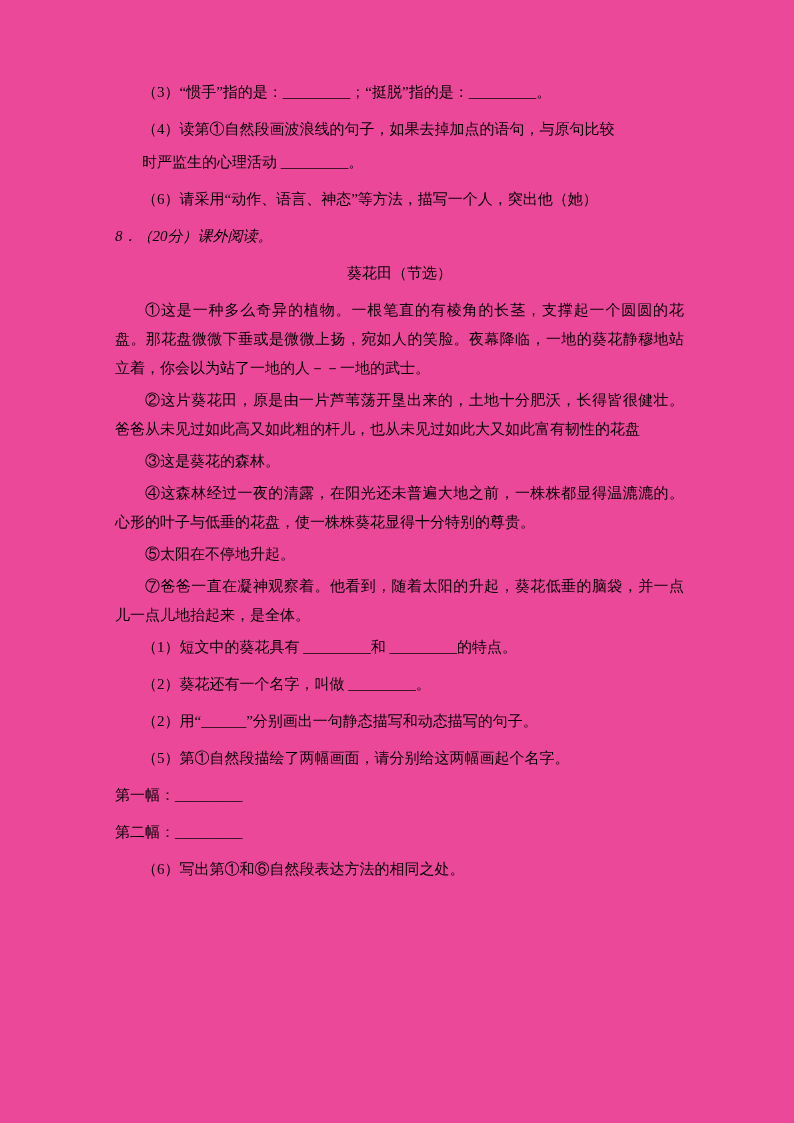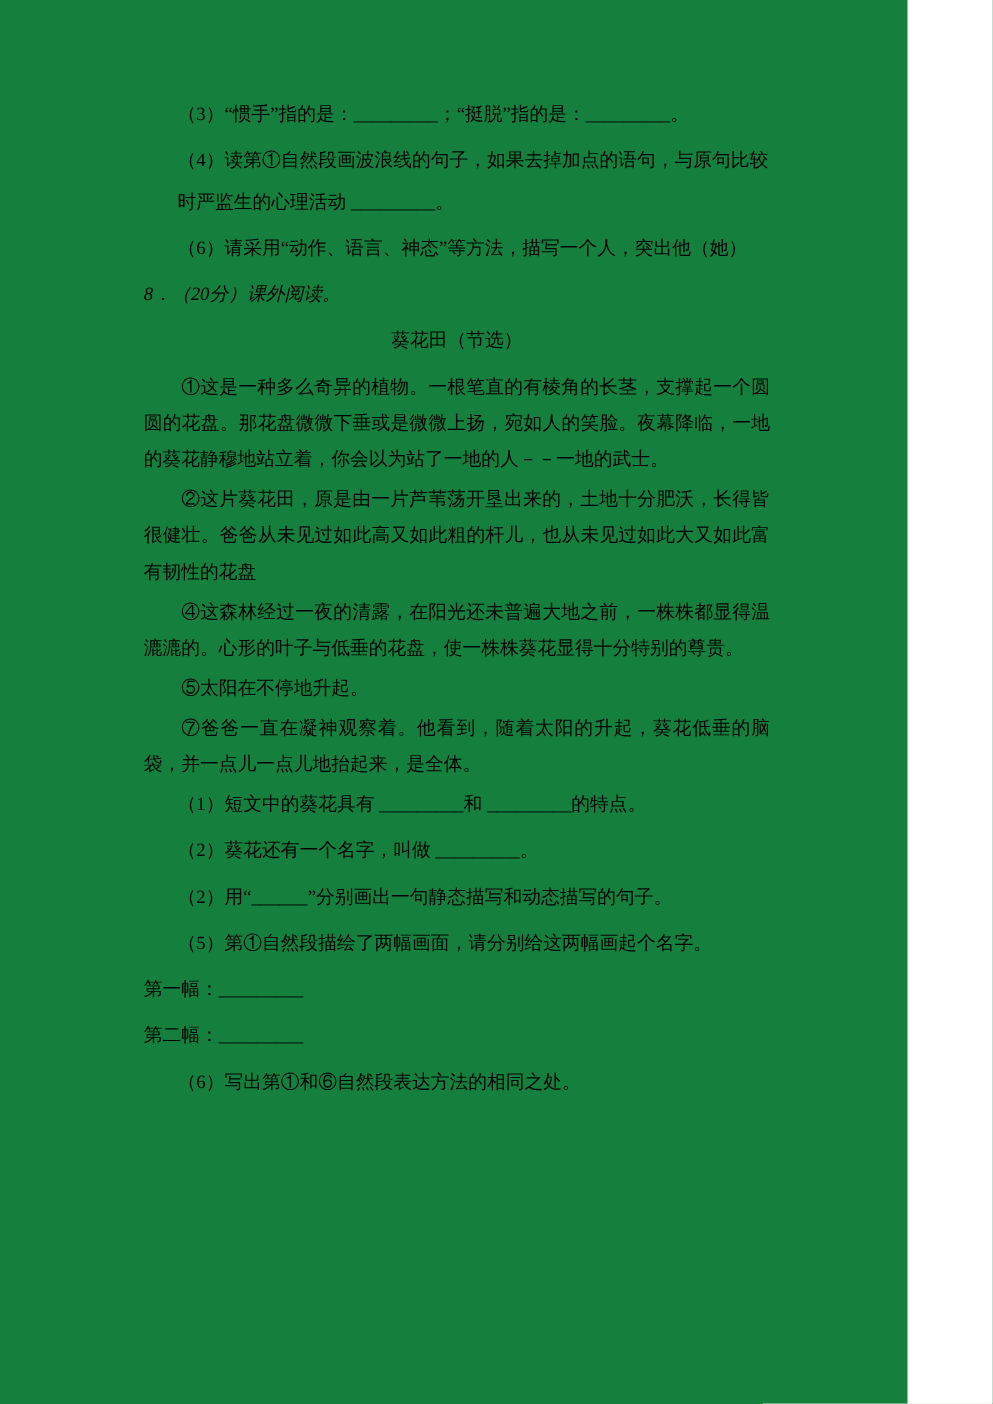--- a/index.html
+++ b/index.html
@@ -2,24 +2,24 @@
 <html><head>
 <meta charset="utf-8">
 <style>
   html, body {
     margin: 0;
     padding: 0;
     background: #ffffff;
   }
   .page {
     position: relative;
-    width: 726px;
+    width: 794px;
     height: 1123px;
     box-sizing: border-box;
-    background: #15803d;
+    background: #ec4899;
     color: #000000;
     font-family: "Liberation Serif", "DejaVu Serif", serif;
     font-size: 15px;
     padding: 78px 110px 30px 115px;
     overflow: hidden;
   }
   .line {
     line-height: 29px;
   }
   
@@ -61,20 +61,21 @@
 <div class="page">
   <div>
       <div class="line question">（3）“惯手”指的是：_________；“挺脱”指的是：_________。</div>
       <div class="line question">（4）读第①自然段画波浪线的句子，如果去掉加点的语句，与原句比较</div>
       <div class="line q-cont">时严监生的心理活动 _________。</div>
       <div class="line question">（6）请采用“动作、语言、神态”等方法，描写一个人，突出他（她）</div>
       <div class="line section">8．（20分）课外阅读。</div>
       <div class="line title">葵花田（节选）</div>
       <div class="line para">①这是一种多么奇异的植物。一根笔直的有棱角的长茎，支撑起一个圆圆的花盘。那花盘微微下垂或是微微上扬，宛如人的笑脸。夜幕降临，一地的葵花静穆地站立着，你会以为站了一地的人－－一地的武士。</div>
       <div class="line para">②这片葵花田，原是由一片芦苇荡开垦出来的，土地十分肥沃，长得皆很健壮。爸爸从未见过如此高又如此粗的杆儿，也从未见过如此大又如此富有韧性的花盘</div>
+      <div class="line para">③这是葵花的森林。</div>
       <div class="line para">④这森林经过一夜的清露，在阳光还未普遍大地之前，一株株都显得温漉漉的。心形的叶子与低垂的花盘，使一株株葵花显得十分特别的尊贵。</div>
       <div class="line para">⑤太阳在不停地升起。</div>
       <div class="line para">⑦爸爸一直在凝神观察着。他看到，随着太阳的升起，葵花低垂的脑袋，并一点儿一点儿地抬起来，是全体。</div>
       <div class="line question">（1）短文中的葵花具有 _________和 _________的特点。</div>
       <div class="line question">（2）葵花还有一个名字，叫做 _________。</div>
       <div class="line question">（2）用“______”分别画出一句静态描写和动态描写的句子。</div>
       <div class="line question">（5）第①自然段描绘了两幅画面，请分别给这两幅画起个名字。</div>
       <div class="line answer">第一幅：_________</div>
       <div class="line answer">第二幅：_________</div>
       <div class="line question">（6）写出第①和⑥自然段表达方法的相同之处。</div>

